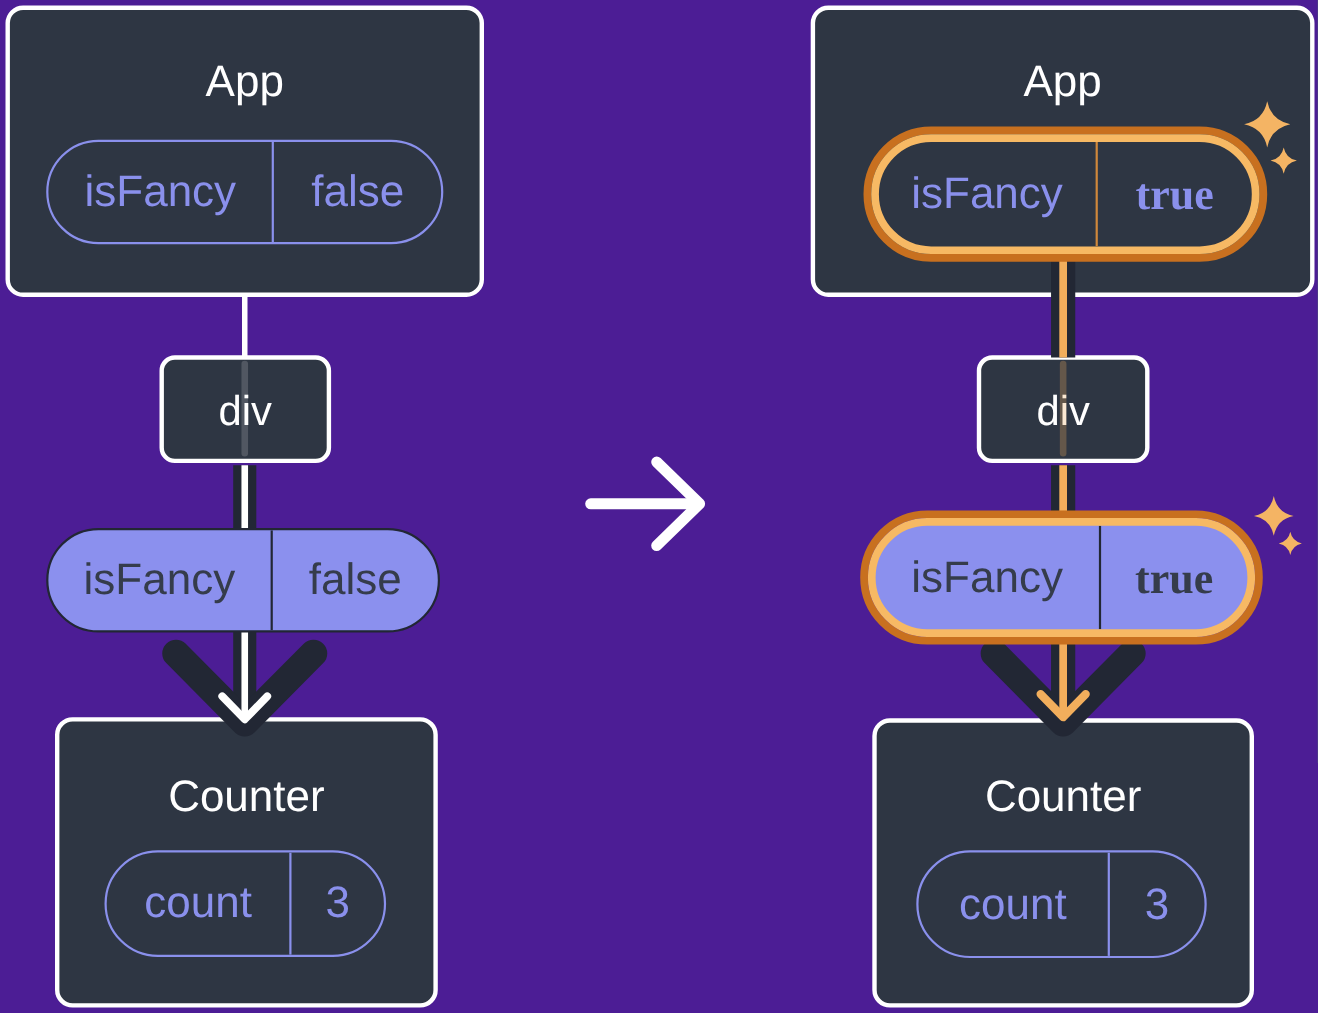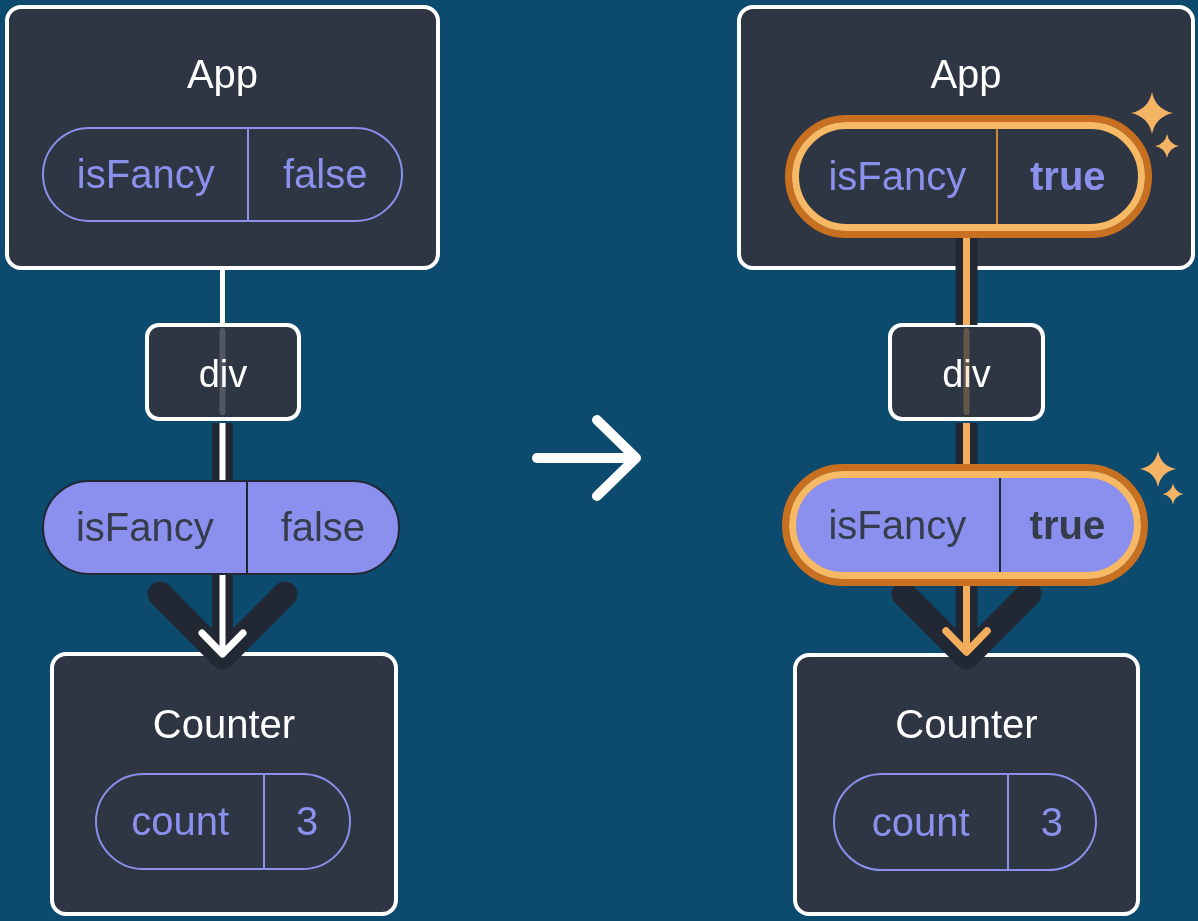--- a/index.html
+++ b/index.html
@@ -1,18 +1,18 @@
 <!DOCTYPE html>
 <html><head>
 <meta charset="utf-8">
 <style>
   html,body { margin:0; padding:0; background:#4D6770; }
   .canvas {
     position:relative; width:1198px; height:921px; overflow:hidden;
-    background:#0c4a6e;
+    background:#4c1d95;
     font-family:"Liberation Sans","DejaVu Sans",sans-serif;
   }
   .box {
     position:absolute; background:#2E3643; border:4px solid #FFFFFF;
     border-radius:16px; box-sizing:border-box; z-index:1;
   }
   .div-box { border-radius:14px; }
   .title {
     position:absolute; color:#FFFFFF; font-size:40px; font-weight:500;
     text-align:center; z-index:2; line-height:48px;
@@ -44,21 +44,21 @@
   }
   .ring-dark { color:#8A90EC; }
   .ring-dark .cell-right { border-left:2px solid #D0883B; }
   .ring-purple { background:#8B90EE; color:#353C4B; }
   .ring-purple .cell-right { border-left:2.5px solid #222734; }
   .cell { display:flex; align-items:center; justify-content:center; box-sizing:border-box; }
   .w57 { width:57%; } .w43 { width:43%; }
   .w58 { width:58%; } .w42 { width:42%; }
   .w60 { width:60%; } .w40 { width:40%; }
   .w66 { width:66%;text-align:center; } .w34 { width:34%; }
-  .bold { font-weight:700; }
+  .bold { font-weight:700;font-family:Liberation Serif, serif; }
 </style>
 </head>
 <body>
 
 <div class="canvas">
 
   <div class="box" style="left:5px; top:5px; width:435px; height:265px;"></div>
   <div class="box div-box" style="left:145px; top:323px; width:156px; height:98px;"></div>
   <div class="box" style="left:50px; top:652px; width:348px; height:264px;"></div>
 

